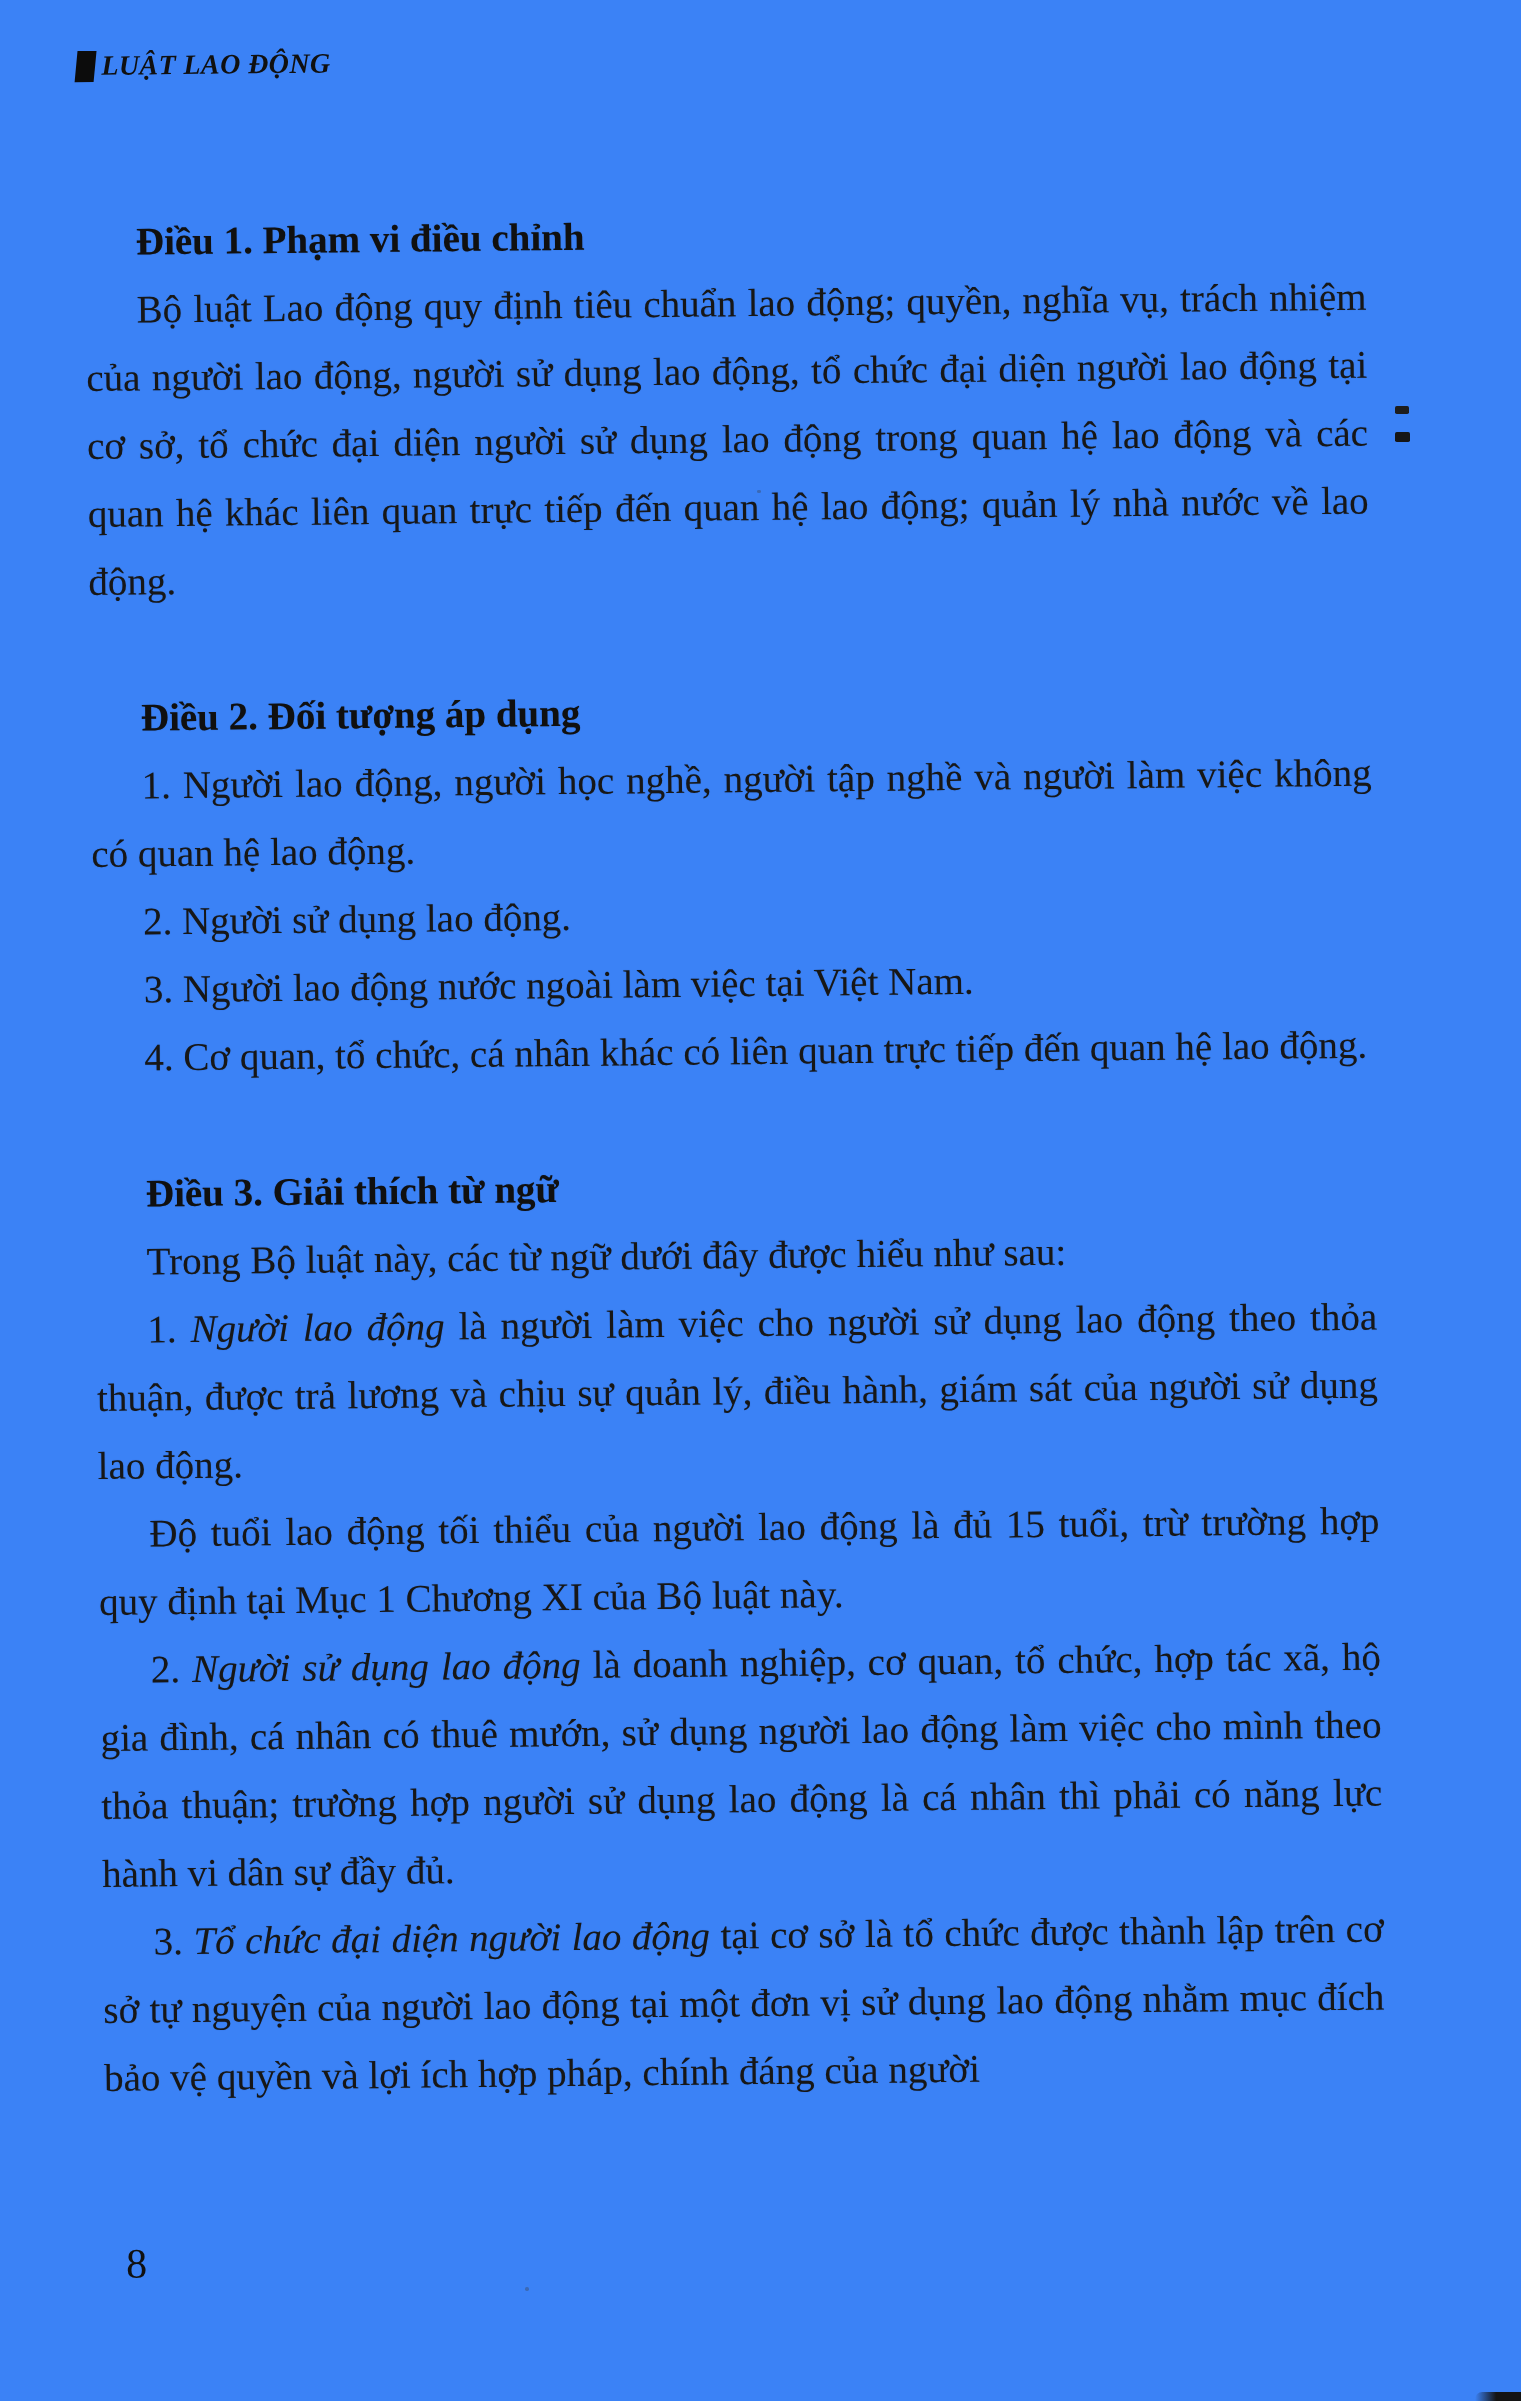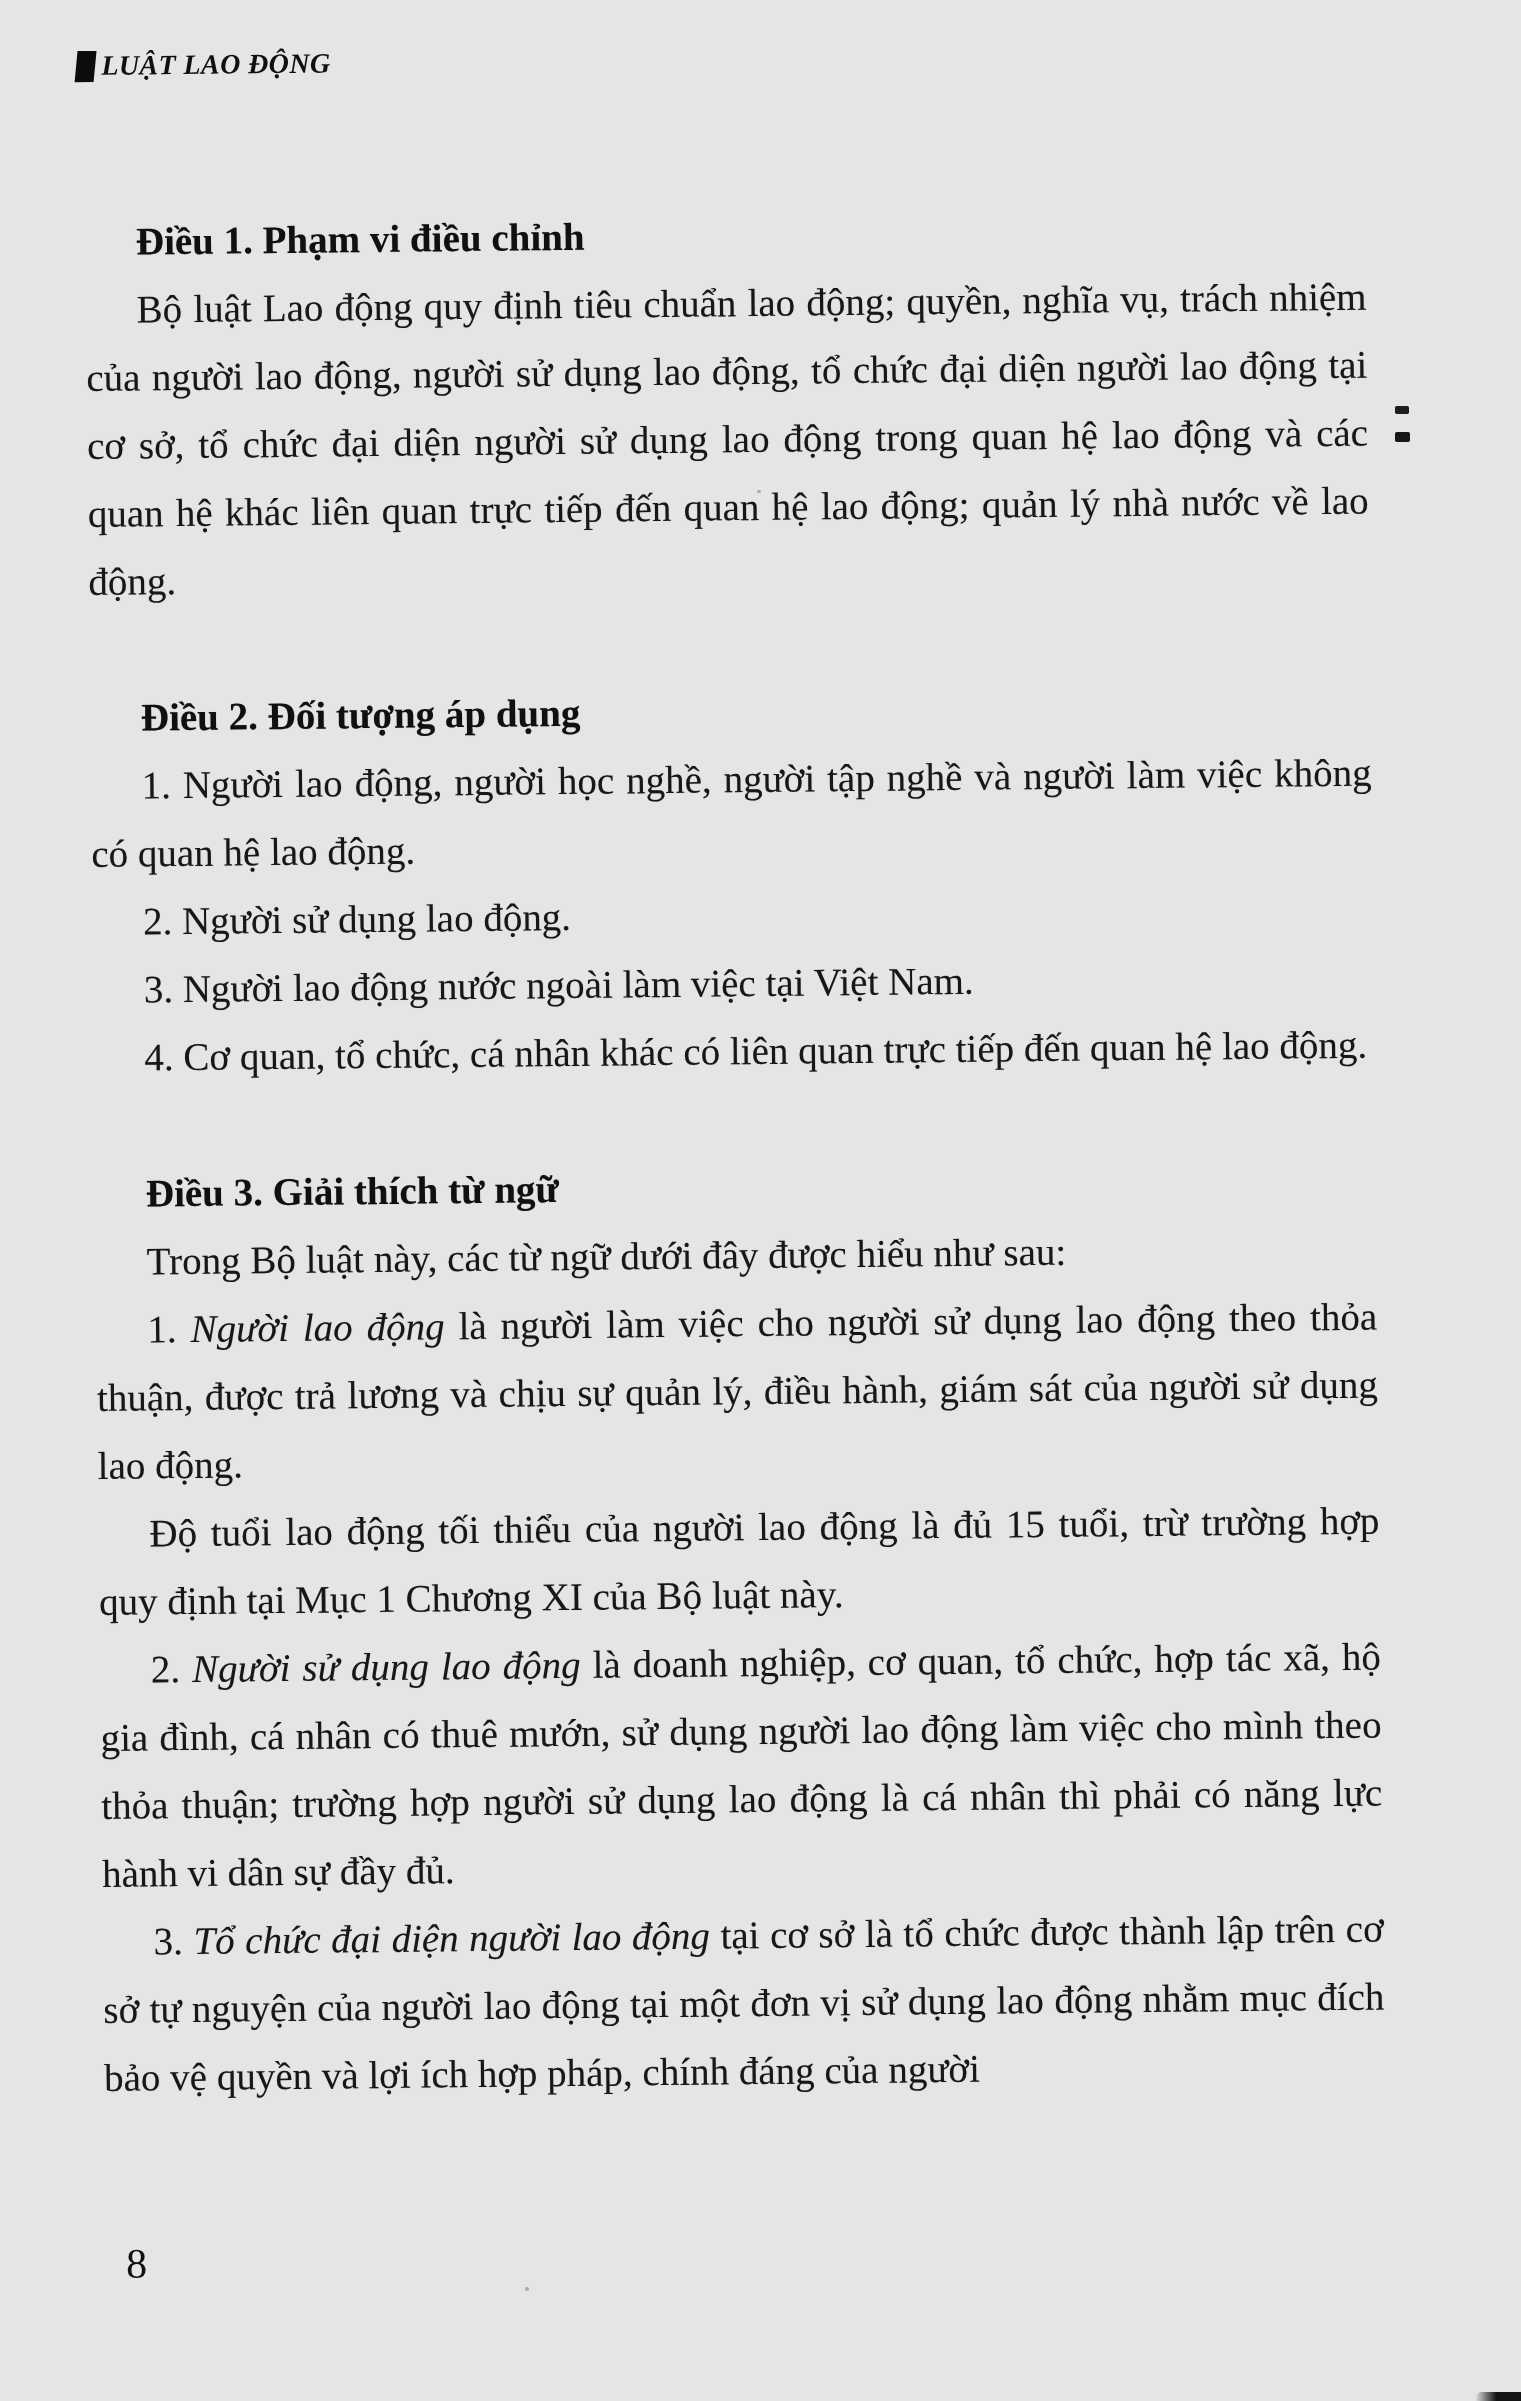--- a/index.html
+++ b/index.html
@@ -1,21 +1,21 @@
 <!DOCTYPE html>
 <html style="font-size:14.4px"><head>
 <meta charset="utf-8">
 <style>
   html, body { margin: 0; padding: 0; background: #ffffff; }
   body {
     width: 1522px; height: 2401px; overflow: hidden; position: relative;
     font-family: "Liberation Serif", "DejaVu Serif", serif;
   }
   .sheet {
-    position: absolute; inset: 0; background: #e5e5e5; font-family: Liberation Serif, serif;
+    position: absolute; inset: 0; background: #3b82f6; font-family: Liberation Serif, serif;
   }
   .skew-wrap {
     position: absolute; inset: 0;
     transform: rotate(-0.6deg);
     transform-origin: 761px 1201px;
   }
   .book-header {
     position: absolute; top: 43px; left: 88px;
     display: flex; align-items: center; gap: 6.3px;
     font-style: italic; font-weight: bold;

